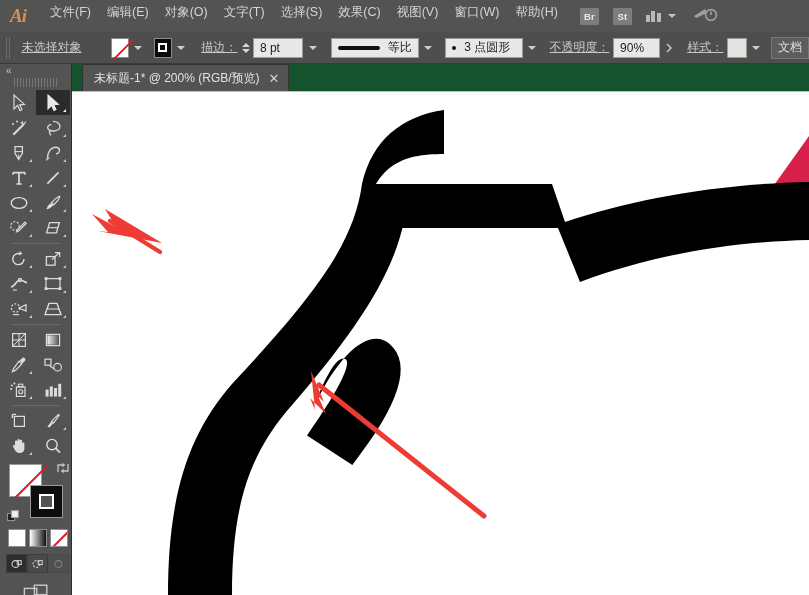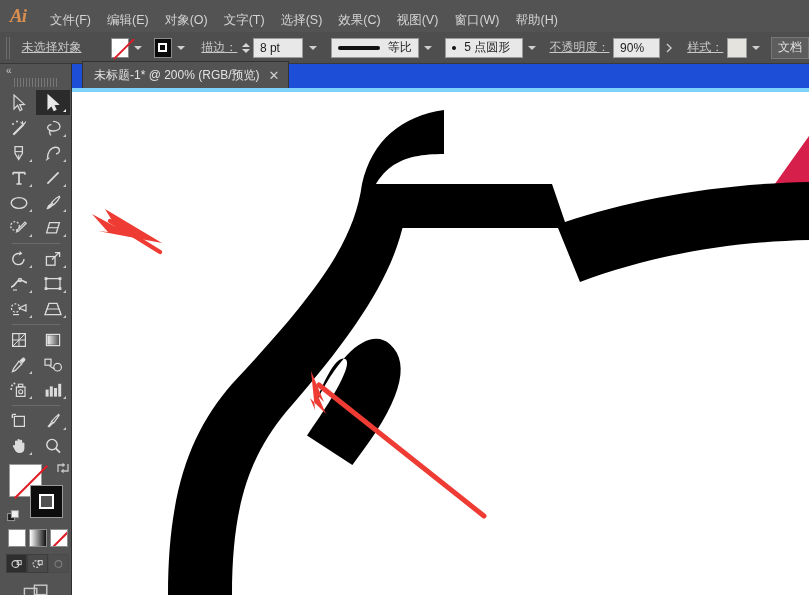--- a/index.html
+++ b/index.html
@@ -20,21 +20,21 @@
   }
   .ai-logo {
     width: 34px; height: 32px;
     display: flex; align-items: center; justify-content: center;
     font-family: "Liberation Serif", "DejaVu Serif", serif;
     font-size: 19px; font-weight: bold; font-style: italic;
     color: #d98e50;
     letter-spacing: -1px;
     padding-left: 2px;
   }
-  .menu-items { display: flex; align-items: flex-end; height: 32px; margin-left: 8px; }
+  .menu-items { display: flex; align-items: flex-start; height: 32px; margin-left: 8px; }
   .menu-item {
     color: #d4d4d4; font-size: 12.5px;
     padding: 4px 8px; line-height: 16px;
     white-space: nowrap; cursor: default;
   }
   .menu-right { display: flex; align-items: center; margin-left: 14px; height: 32px; }
   .app-badge {
     width: 19px; height: 17px; background: #7d7d7d;
     color: #e8e8e8; font-size: 9.5px; font-weight: bold;
     display: flex; align-items: center; justify-content: center;
@@ -100,21 +100,21 @@
   .style-swatch { width: 22px; height: 20px; background: #e5e3de; border: 1px solid #9a9a9a; cursor:pointer;}
   .doc-btn {
     background: #5d5d5d; border: 1px solid #777; color: #e0e0e0;
     font-size: 12px; height: 22px; display:flex; align-items:center;
     padding: 0 6px; white-space: nowrap; cursor:pointer;
   }
 
   
   .tabbar {
     position: absolute; left: 72px; top: 64px; width: 737px; height: 28px;
-    background: #1d4ed8; border-bottom: 4px solid #7dd3fc;
+    background: #14532d; border-bottom: 1px solid #7dd3fc;
     display: flex; align-items: flex-end;
   }
   .doctab {
     height: 27px; background: #535353; border: 1px solid #323232; border-bottom: none;
     color: #e2e2e2; font-size: 12px;
     display: flex; align-items: center; gap: 9px; padding: 0 9px 0 11px;
     cursor: pointer;
   }
   .tab-close { color:#d0d0d0; font-size: 13px; line-height: 1; cursor: pointer; }
 
@@ -208,20 +208,39 @@
       <div class="menu-item">文件(F)</div>
       <div class="menu-item">编辑(E)</div>
       <div class="menu-item">对象(O)</div>
       <div class="menu-item">文字(T)</div>
       <div class="menu-item">选择(S)</div>
       <div class="menu-item">效果(C)</div>
       <div class="menu-item">视图(V)</div>
       <div class="menu-item">窗口(W)</div>
       <div class="menu-item">帮助(H)</div>
     </div>
+    <div class="menu-right">
+      <div class="app-badge">Br</div>
+      <div class="app-badge">St</div>
+      <div class="ws-switch">
+        <div class="ws-bars">
+            <i></i>
+            <i></i>
+            <i></i>
+          </div>
+        <div class="chev"></div>
+      </div>
+      <div class="search-doc">
+        <svg width="26" height="18" viewBox="0 0 26 18">
+          <path d="M2 11 L13 4 L15 8 L4 13 Z" fill="#b9b9b9"></path>
+          <circle cx="19" cy="10" r="5.4" fill="none" stroke="#b9b9b9" stroke-width="1.6"></circle>
+          <path d="M19 6.5 L19 10" stroke="#b9b9b9" stroke-width="1.6"></path>
+        </svg>
+      </div>
+    </div>
   </div>
 
   <div class="controlbar">
     <div class="grip"></div>
     <div class="cb-label" style="width:104px;padding-left:6px;">未选择对象</div>
 
     <div class="swatch-fill"></div>
     <div class="dd-btn">
         <span class="chev"></span>
       </div>
@@ -251,21 +270,21 @@
       <span class="profile-line"></span>
       <span>等比</span>
     </div>
     <div class="dd-btn">
         <span class="chev"></span>
       </div>
 
     <div style="width:11px"></div>
     <div class="combo" style="width:84px">
       <span class="brush-dot"></span>
-      <span>5 点圆形</span>
+      <span>3 点圆形</span>
     </div>
     <div class="dd-btn">
         <span class="chev"></span>
       </div>
 
     <div style="width:11px"></div>
     <div class="cb-label">不透明度：</div>
     <div style="width:4px"></div>
     <div class="field" style="width:50px">90%</div>
     <div class="dd-btn">

